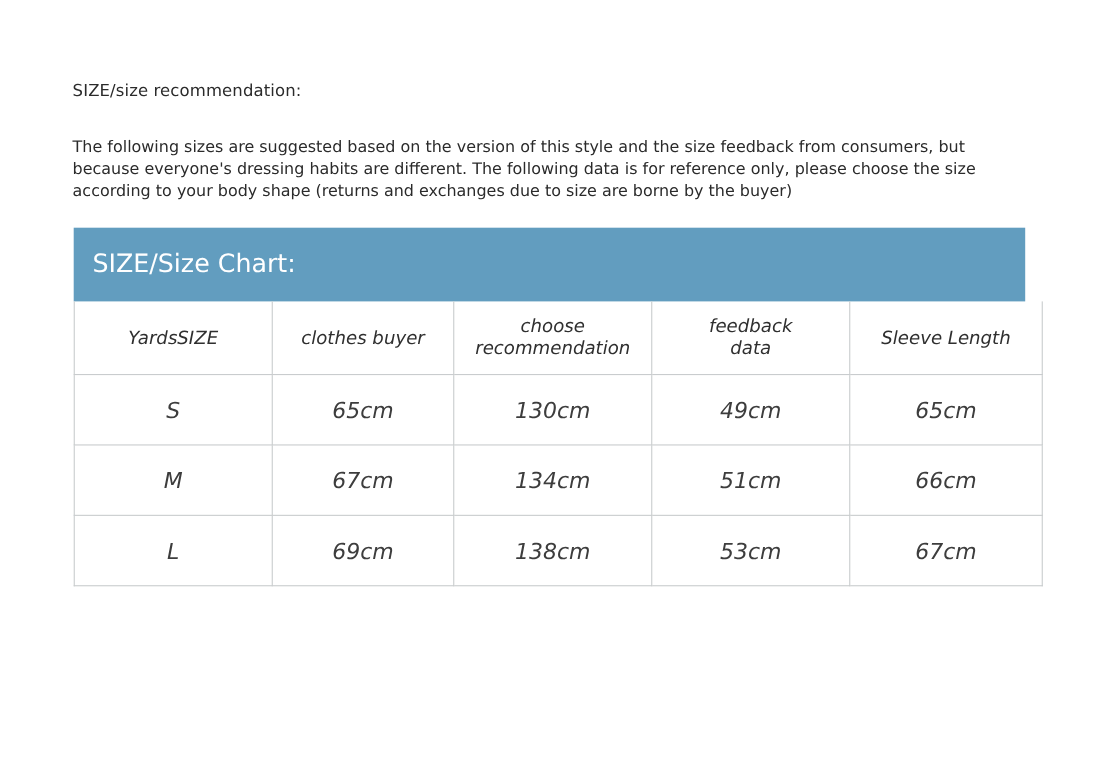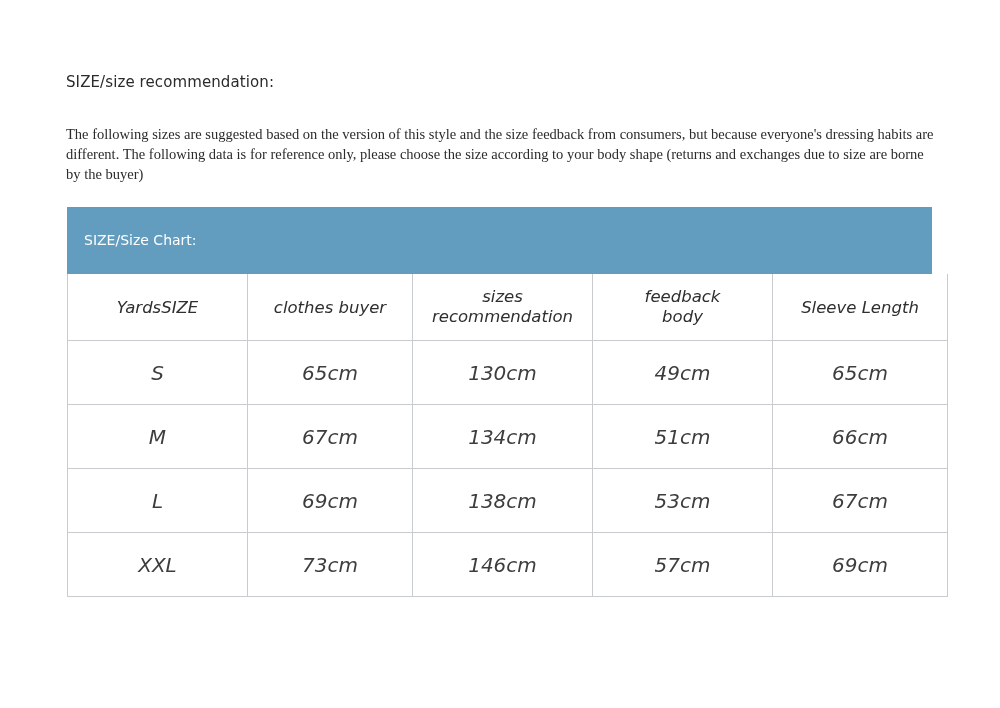--- a/index.html
+++ b/index.html
@@ -34,37 +34,36 @@
   }
 
   .intro {
     position: absolute;
     left: 66px;
     top: 124px;
     width: 872px;
     font-size: 14.5px;
     line-height: 20px;
     color: #2b2b2b;
-    font-family: Liberation Serif, serif;
   }
   .intro p {
     margin: 0;
   }
 
   .chart-wrap {
     position: absolute;
     left: 67px;
     top: 207px;
     width: 865px;
   }
 
   .chart-title {
     background: #629dbf;
     color: #ffffff;
-    font-size: 14px;
+    font-size: 23px;
     height: 67px;
     line-height: 67px;
     padding-left: 17px;
     box-sizing: border-box;
   }
 
   table.size-table {
     border-collapse: collapse;
     width: 865px;
     table-layout: fixed;
@@ -116,26 +115,26 @@
 
   <div class="chart-wrap">
     <div class="chart-title">SIZE/Size Chart:</div>
 
     <table class="size-table">
       <tbody>
         <tr class="header-row">
           <td class="col-size">YardsSIZE</td>
           <td class="col-length">clothes buyer</td>
           <td class="col-chest">
-            <span class="hdr-chest">sizes</span>
+            <span class="hdr-chest">choose</span>
             <span class="hdr-chest">recommendation</span>
           </td>
           <td class="col-shoulder">
             <span class="hdr-shoulder">feedback</span>
-            <span class="hdr-shoulder">body</span>
+            <span class="hdr-shoulder">data</span>
           </td>
           <td class="col-sleeve">Sleeve Length</td>
         </tr>
 
         <tr class="data-row">
           <td class="col-size">S</td>
           <td class="col-length">65cm</td>
           <td class="col-chest">130cm</td>
           <td class="col-shoulder">49cm</td>
           <td class="col-sleeve">65cm</td>
@@ -151,24 +150,17 @@
 
         <tr class="data-row">
           <td class="col-size">L</td>
           <td class="col-length">69cm</td>
           <td class="col-chest">138cm</td>
           <td class="col-shoulder">53cm</td>
           <td class="col-sleeve">67cm</td>
         </tr>
 
 
-        <tr class="data-row">
-          <td class="col-size">XXL</td>
-          <td class="col-length">73cm</td>
-          <td class="col-chest">146cm</td>
-          <td class="col-shoulder">57cm</td>
-          <td class="col-sleeve">69cm</td>
-        </tr>
       </tbody>
     </table>
   </div>
 
 </div>
 
 </body></html>

